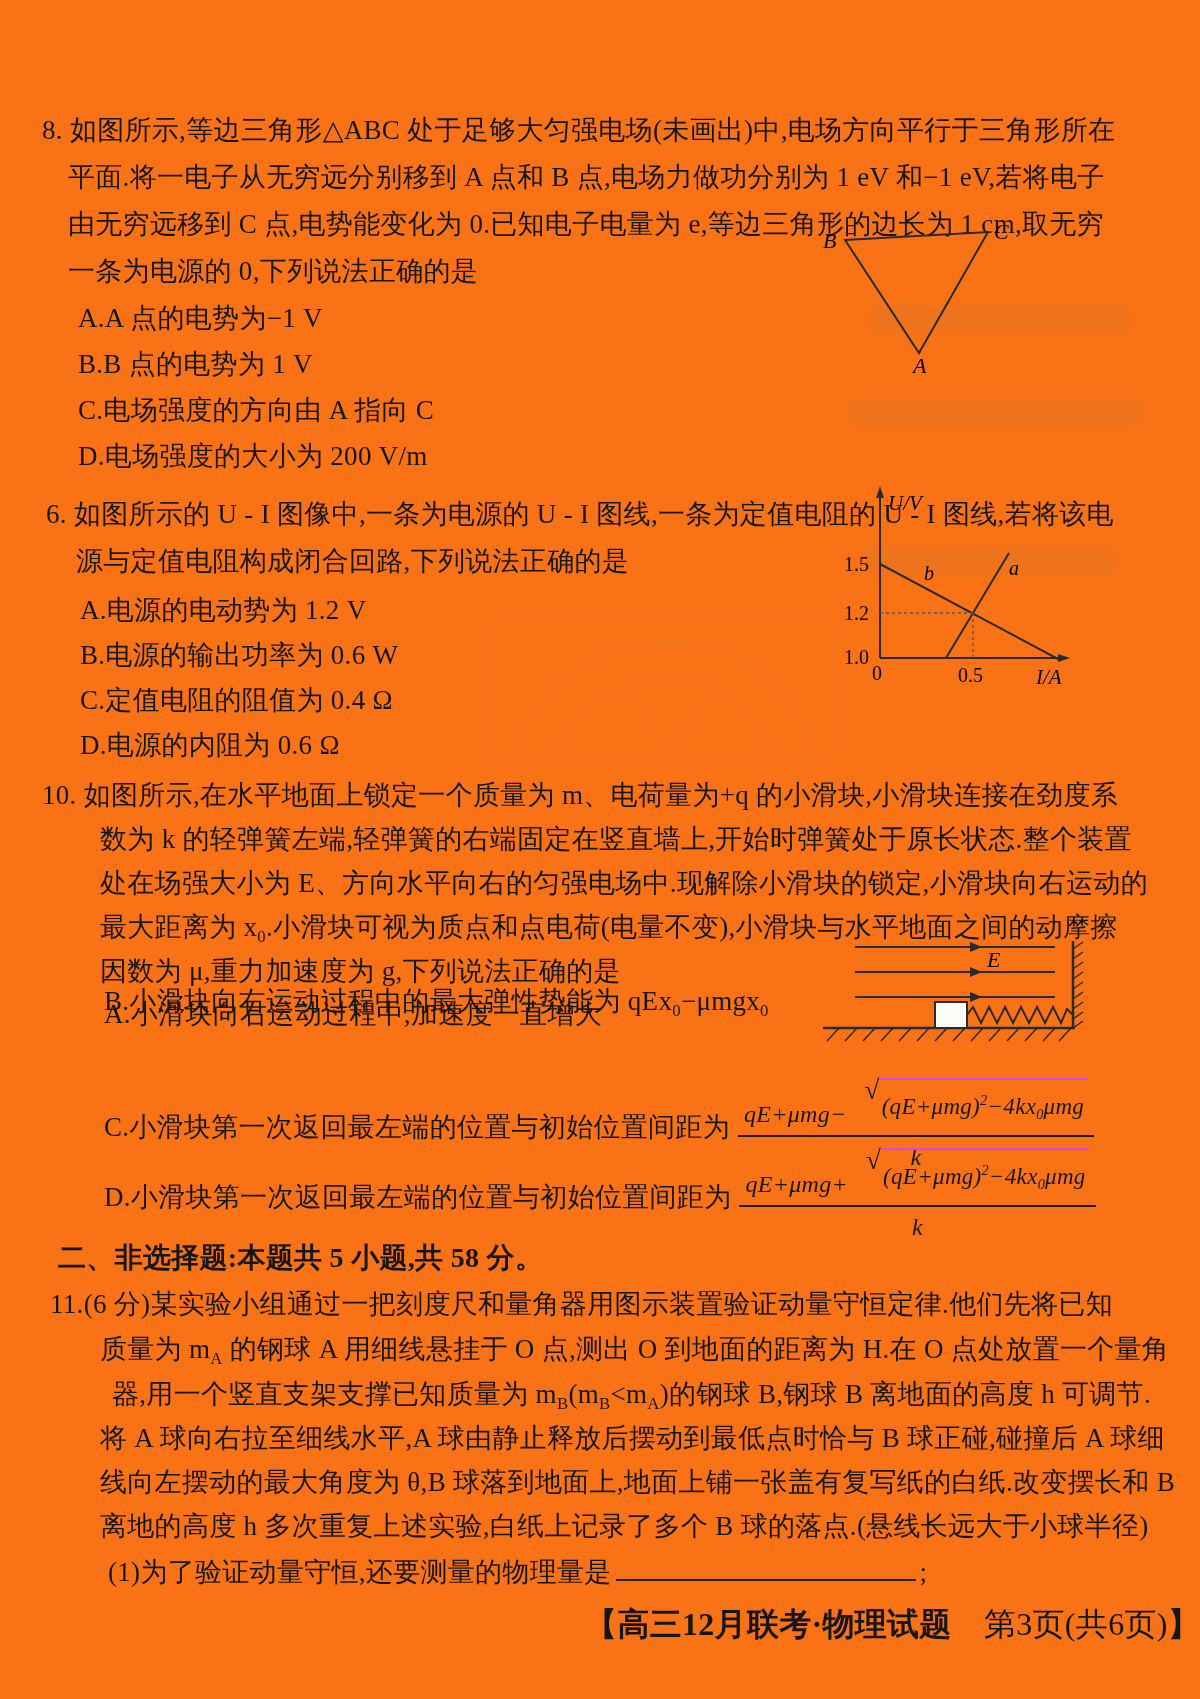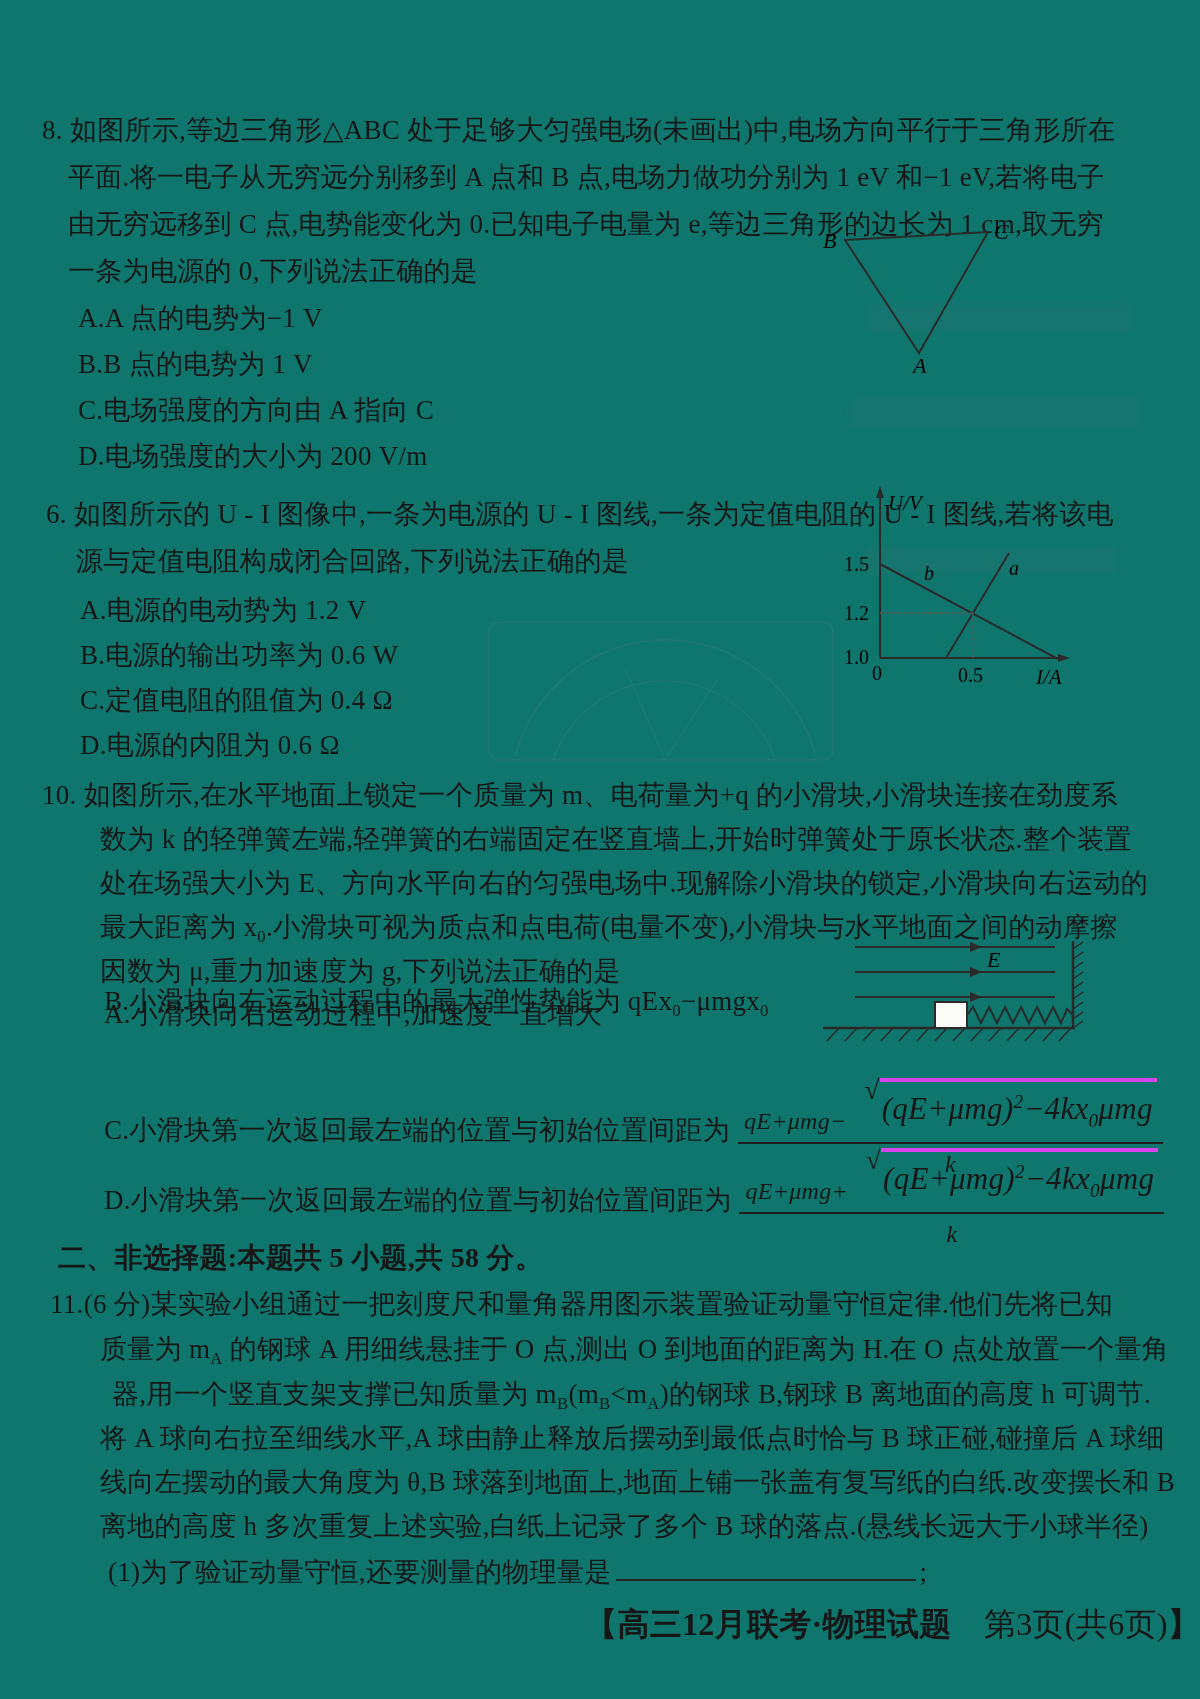--- a/index.html
+++ b/index.html
@@ -1,29 +1,29 @@
 <!DOCTYPE html>
 <html><head>
 <meta charset="utf-8">
 <style>
   html,body{margin:0;padding:0;background:#e8e8e6;}
   .page{
     position:relative;width:1200px;height:1699px;margin:0 auto;
-    background:#0f766e;overflow:hidden;
+    background:#f97316;overflow:hidden;
     font-family:"Liberation Serif","DejaVu Serif",serif;color:#161616;
   }
   .line{position:absolute;font-size:27px;line-height:36px;white-space:nowrap;letter-spacing:.3px;}
   .section-title{font-weight:bold;font-size:28px;}
   .formula-row{display:flex;align-items:center;}
   .frac{display:inline-flex;flex-direction:column;align-items:center;margin-left:8px;font-size:24px;font-style:italic;}
   .frac .num{display:inline-flex;align-items:flex-end;border-bottom:2px solid #1d1d1d;padding:0 6px 3px 6px;gap:16px;}
   .frac .den{padding-top:2px;}
   .sqrt{display:inline-flex;align-items:flex-start;margin-left:2px;}
   .sqrt .rad{font-style:normal;font-size:27px;line-height:1;transform:translateY(-1px);}
-  .sqrt .radicand{border-top:4px solid #d946ef;padding:2px 4px 0 2px;font-size:31px;}
+  .sqrt .radicand{border-top:2px solid #d946ef;padding:2px 4px 0 2px;font-size:23px;}
   sub{font-size:.62em;} sup{font-size:.62em;}
   .blank{display:inline-block;width:300px;height:22px;border-bottom:2px solid #222;margin:0 4px;}
   .footer-line{width:100%;text-align:right;font-size:32px;}
   .footer-bold{font-weight:bold;}
   .fig{position:absolute;}
   .smudge{position:absolute;background:rgba(110,110,110,.08);filter:blur(3px);border-radius:4px;}
   .bleed{position:absolute;opacity:.13;}
 </style>
 </head>
 <body>

